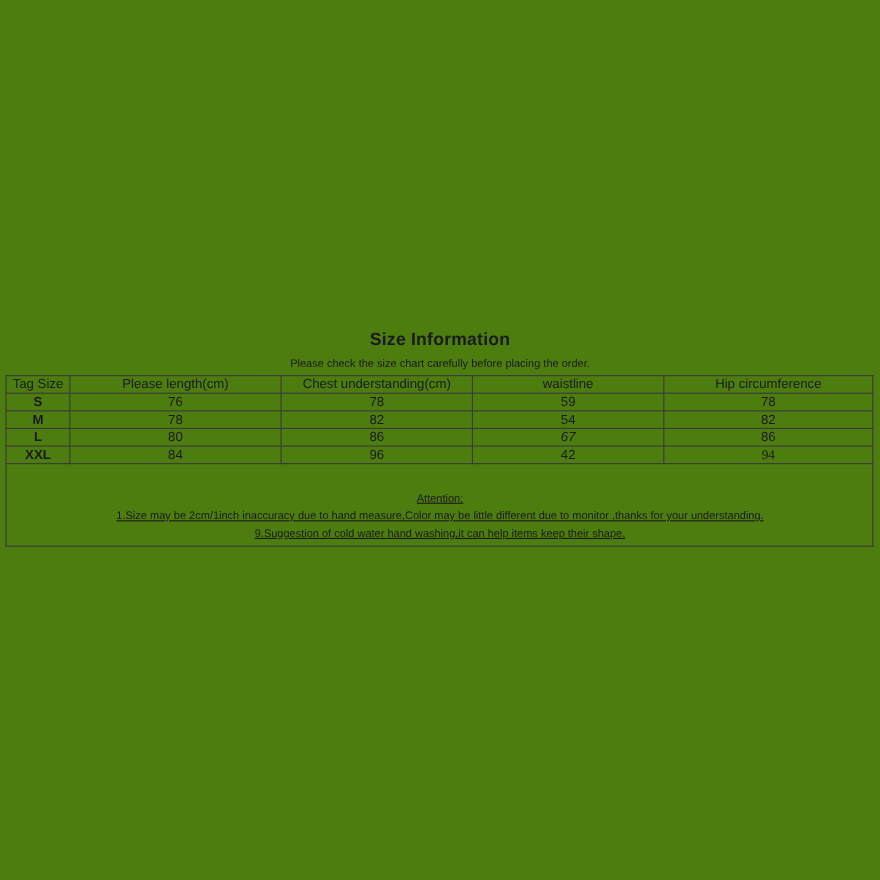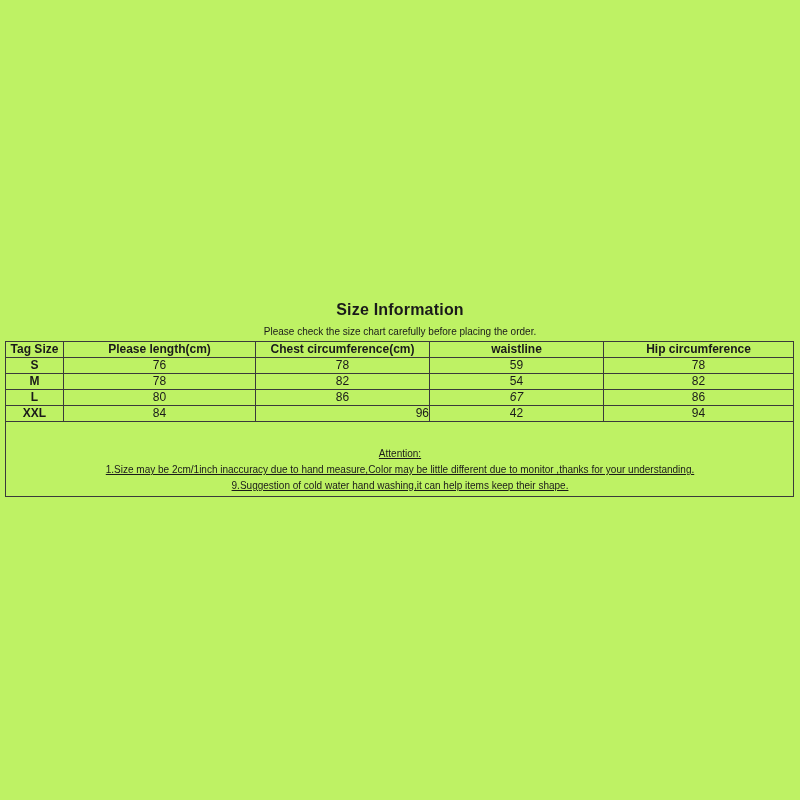--- a/index.html
+++ b/index.html
@@ -43,53 +43,53 @@
     border: 1px solid #3a3a3a;
     font-size: 12px;
     text-align: center;
     vertical-align: middle;
     height: 15px;
     line-height: 15px;
     padding: 0;
     overflow: hidden;
     white-space: nowrap;
   }
-  .size-table th { font-weight: bold; text-align: center; }
+  .size-table th { font-weight: normal; text-align: center; }
   .size-table td.tag-cell { font-weight: bold; }
   .size-table td.attention-cell {
     height: 72px;
     text-align: center;
     vertical-align: bottom;
     padding: 0 2px 2px 3px;
     font-size: 10px;
     line-height: 16px;
     white-space: normal;
     text-decoration: underline;
   }
 </style>
 </head>
 <body>
 
-<div class="sheet" style="background: #bef264; color: rgb(26, 26, 26);">
+<div class="sheet" style="background: #4d7c0f; color: rgb(26, 26, 26);">
   <div class="title">Size Information</div>
   <div class="subtitle">Please check the size chart carefully before placing the order.</div>
 
   <table class="size-table">
     <colgroup>
       <col style="width:58px">
       <col style="width:192px">
       <col style="width:174px">
       <col style="width:174px">
       <col style="width:190px">
     </colgroup>
     <thead>
       <tr id="header-row">
           <th style="border-color: rgb(58, 58, 58);">Tag Size</th>
           <th style="border-color: rgb(58, 58, 58);">Please length(cm)</th>
-          <th style="border-color: rgb(58, 58, 58);">Chest circumference(cm)</th>
+          <th style="border-color: rgb(58, 58, 58);">Chest understanding(cm)</th>
           <th style="border-color: rgb(58, 58, 58);">waistline</th>
           <th style="border-color: rgb(58, 58, 58);">Hip circumference</th>
         </tr>
     </thead>
     <tbody id="table-body">
         <tr>
           <td class="tag-cell" style="border-color: rgb(58, 58, 58);">S</td>
           <td style="border-color: rgb(58, 58, 58);">76</td>
           <td style="border-color: rgb(58, 58, 58);">78</td>
           <td style="border-color: rgb(58, 58, 58);">59</td>
@@ -105,23 +105,23 @@
         <tr>
           <td class="tag-cell" style="border-color: rgb(58, 58, 58);">L</td>
           <td style="border-color: rgb(58, 58, 58);">80</td>
           <td style="border-color: rgb(58, 58, 58);">86</td>
           <td style="border-color: rgb(58, 58, 58); font-style: italic;">67</td>
           <td style="border-color: rgb(58, 58, 58);">86</td>
         </tr>
         <tr>
           <td class="tag-cell" style="border-color: rgb(58, 58, 58);">XXL</td>
           <td style="border-color: rgb(58, 58, 58);">84</td>
-          <td style="border-color: rgb(58, 58, 58); text-align: right;">96</td>
+          <td style="border-color: rgb(58, 58, 58);">96</td>
           <td style="border-color: rgb(58, 58, 58);">42</td>
-          <td style="border-color: rgb(58, 58, 58);">94</td>
+          <td style="border-color: rgb(58, 58, 58); font-family: Liberation Serif, serif;">94</td>
         </tr>
       </tbody>
     <tbody>
       <tr>
         <td colspan="5" class="attention-cell" style="border-color: rgb(58, 58, 58);">
           <div>Attention:</div>
           <div>1.Size may be 2cm/1inch inaccuracy due to hand measure,Color may be little different due to monitor ,thanks for your understanding.</div>
           <div>9.Suggestion of cold water hand washing,it can help items keep their shape.</div>
         </td>
       </tr>

